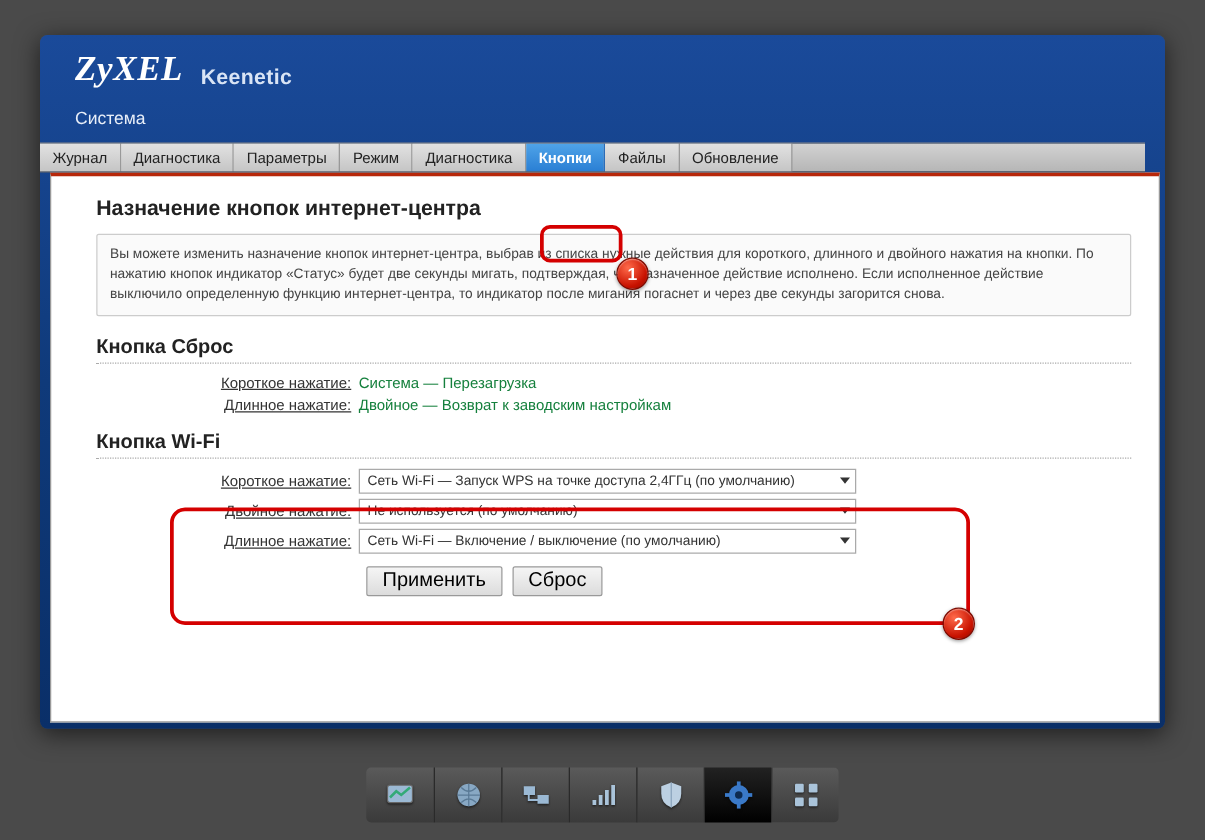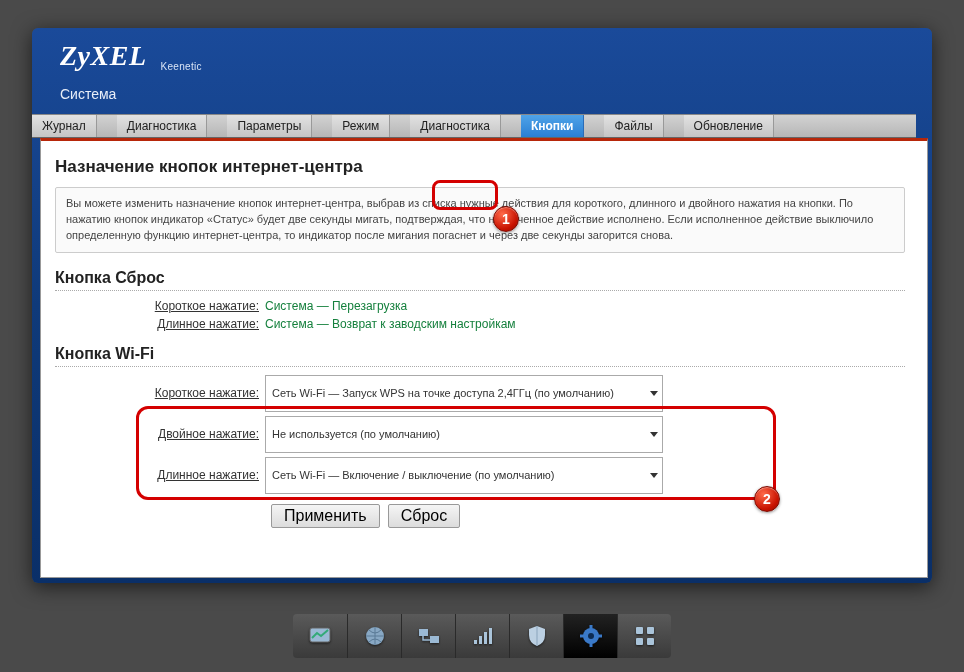--- a/index.html
+++ b/index.html
@@ -33,60 +33,59 @@
     .brand { display: flex; align-items: flex-end; gap: 14px; }
     .logo {
       font-family: Georgia, serif;
       font-size: 28px;
       font-weight: 700;
       font-style: italic;
       color: #fff;
       letter-spacing: .5px;
     }
     .product {
-      font-size: 10px;
-      font-weight: 400;
+      font-size: 17px;
+      font-weight: 700;
       color: #d9e4f5;
       letter-spacing: .3px;
     }
     .section-label {
       font-size: 14px;
       margin-top: 14px;
       color: #e8eef8;
     }
     .tabbar {
       display: flex;
       margin: 8px 16px 0 0;
       background: linear-gradient(180deg, #d2d2d2 0%, #b6b6b6 100%);
       border-top: 1px solid #888;
       border-bottom: 1px solid #666;
       font-size: 12px;
       position: relative;
       z-index: 2;
-      gap: 20px;
     }
     .tab {
       padding: 4px 10px;
       color: #222;
       border-right: 1px solid #999;
       cursor: pointer;
       background: linear-gradient(180deg, #e2e2e2 0%, #c5c5c5 100%);
     }
     .tab.active {
       background: linear-gradient(180deg, #4fa3e8 0%, #2a7fd4 100%);
       color: #fff;
       font-weight: 700;
       border-right: 1px solid #2a6cb8;
     }
     .content-wrap {
       margin: 0 4px 8px 8px;
       background: #fff;
       border: 1px solid #999;
       height: 440px;
-      padding: 16px 22px 12px 14px;
+      padding: 16px 22px 12px 36px;
       overflow: hidden;
       border-top: 3px solid #b7270a;
     }
     .page-title {
       font-size: 17px;
       font-weight: 700;
       color: #222;
       margin-bottom: 10px;
     }
     .desc-box {
@@ -120,21 +119,21 @@
       text-align: right;
       padding-right: 6px;
       text-decoration: underline;
     }
     .row .value { color: #15803d; }
     .select-fake {
       display: flex;
       align-items: center;
       justify-content: space-between;
       width: 398px;
-      height: 37px;
+      height: 20px;
       border: 1px solid #aaa;
       background: #fff;
       font-size: 11px;
       padding: 0 4px 0 6px;
       cursor: pointer;
     }
     .chevron {
       width: 0; height: 0;
       border-left: 4px solid transparent;
       border-right: 4px solid transparent;
@@ -243,21 +242,21 @@
 
       <div class="desc-box">Вы можете изменить назначение кнопок интернет-центра, выбрав из списка нужные действия для короткого, длинного и двойного нажатия на кнопки. По нажатию кнопок индикатор «Статус» будет две секунды мигать, подтверждая, что назначенное действие исполнено. Если исполненное действие выключило определенную функцию интернет-центра, то индикатор после мигания погаснет и через две секунды загорится снова.</div>
 
       <div class="group-title">Кнопка Сброс</div>
       <div class="row">
         <div class="label">Короткое нажатие:</div>
         <div class="value">Система — Перезагрузка</div>
       </div>
       <div class="row">
         <div class="label">Длинное нажатие:</div>
-        <div class="value">Система — Возврат к заводским настройкам</div>
+        <div class="value">Двойное — Возврат к заводским настройкам</div>
       </div>
 
       <div class="group-title" style="margin-top:14px;">Кнопка Wi-Fi</div>
 
       <div class="row">
         <div class="label">Короткое нажатие:</div>
         <div class="select-fake">
           <span>Сеть Wi-Fi — Запуск WPS на точке доступа 2,4ГГц (по умолчанию)</span>
           <span class="chevron"></span>
         </div>

